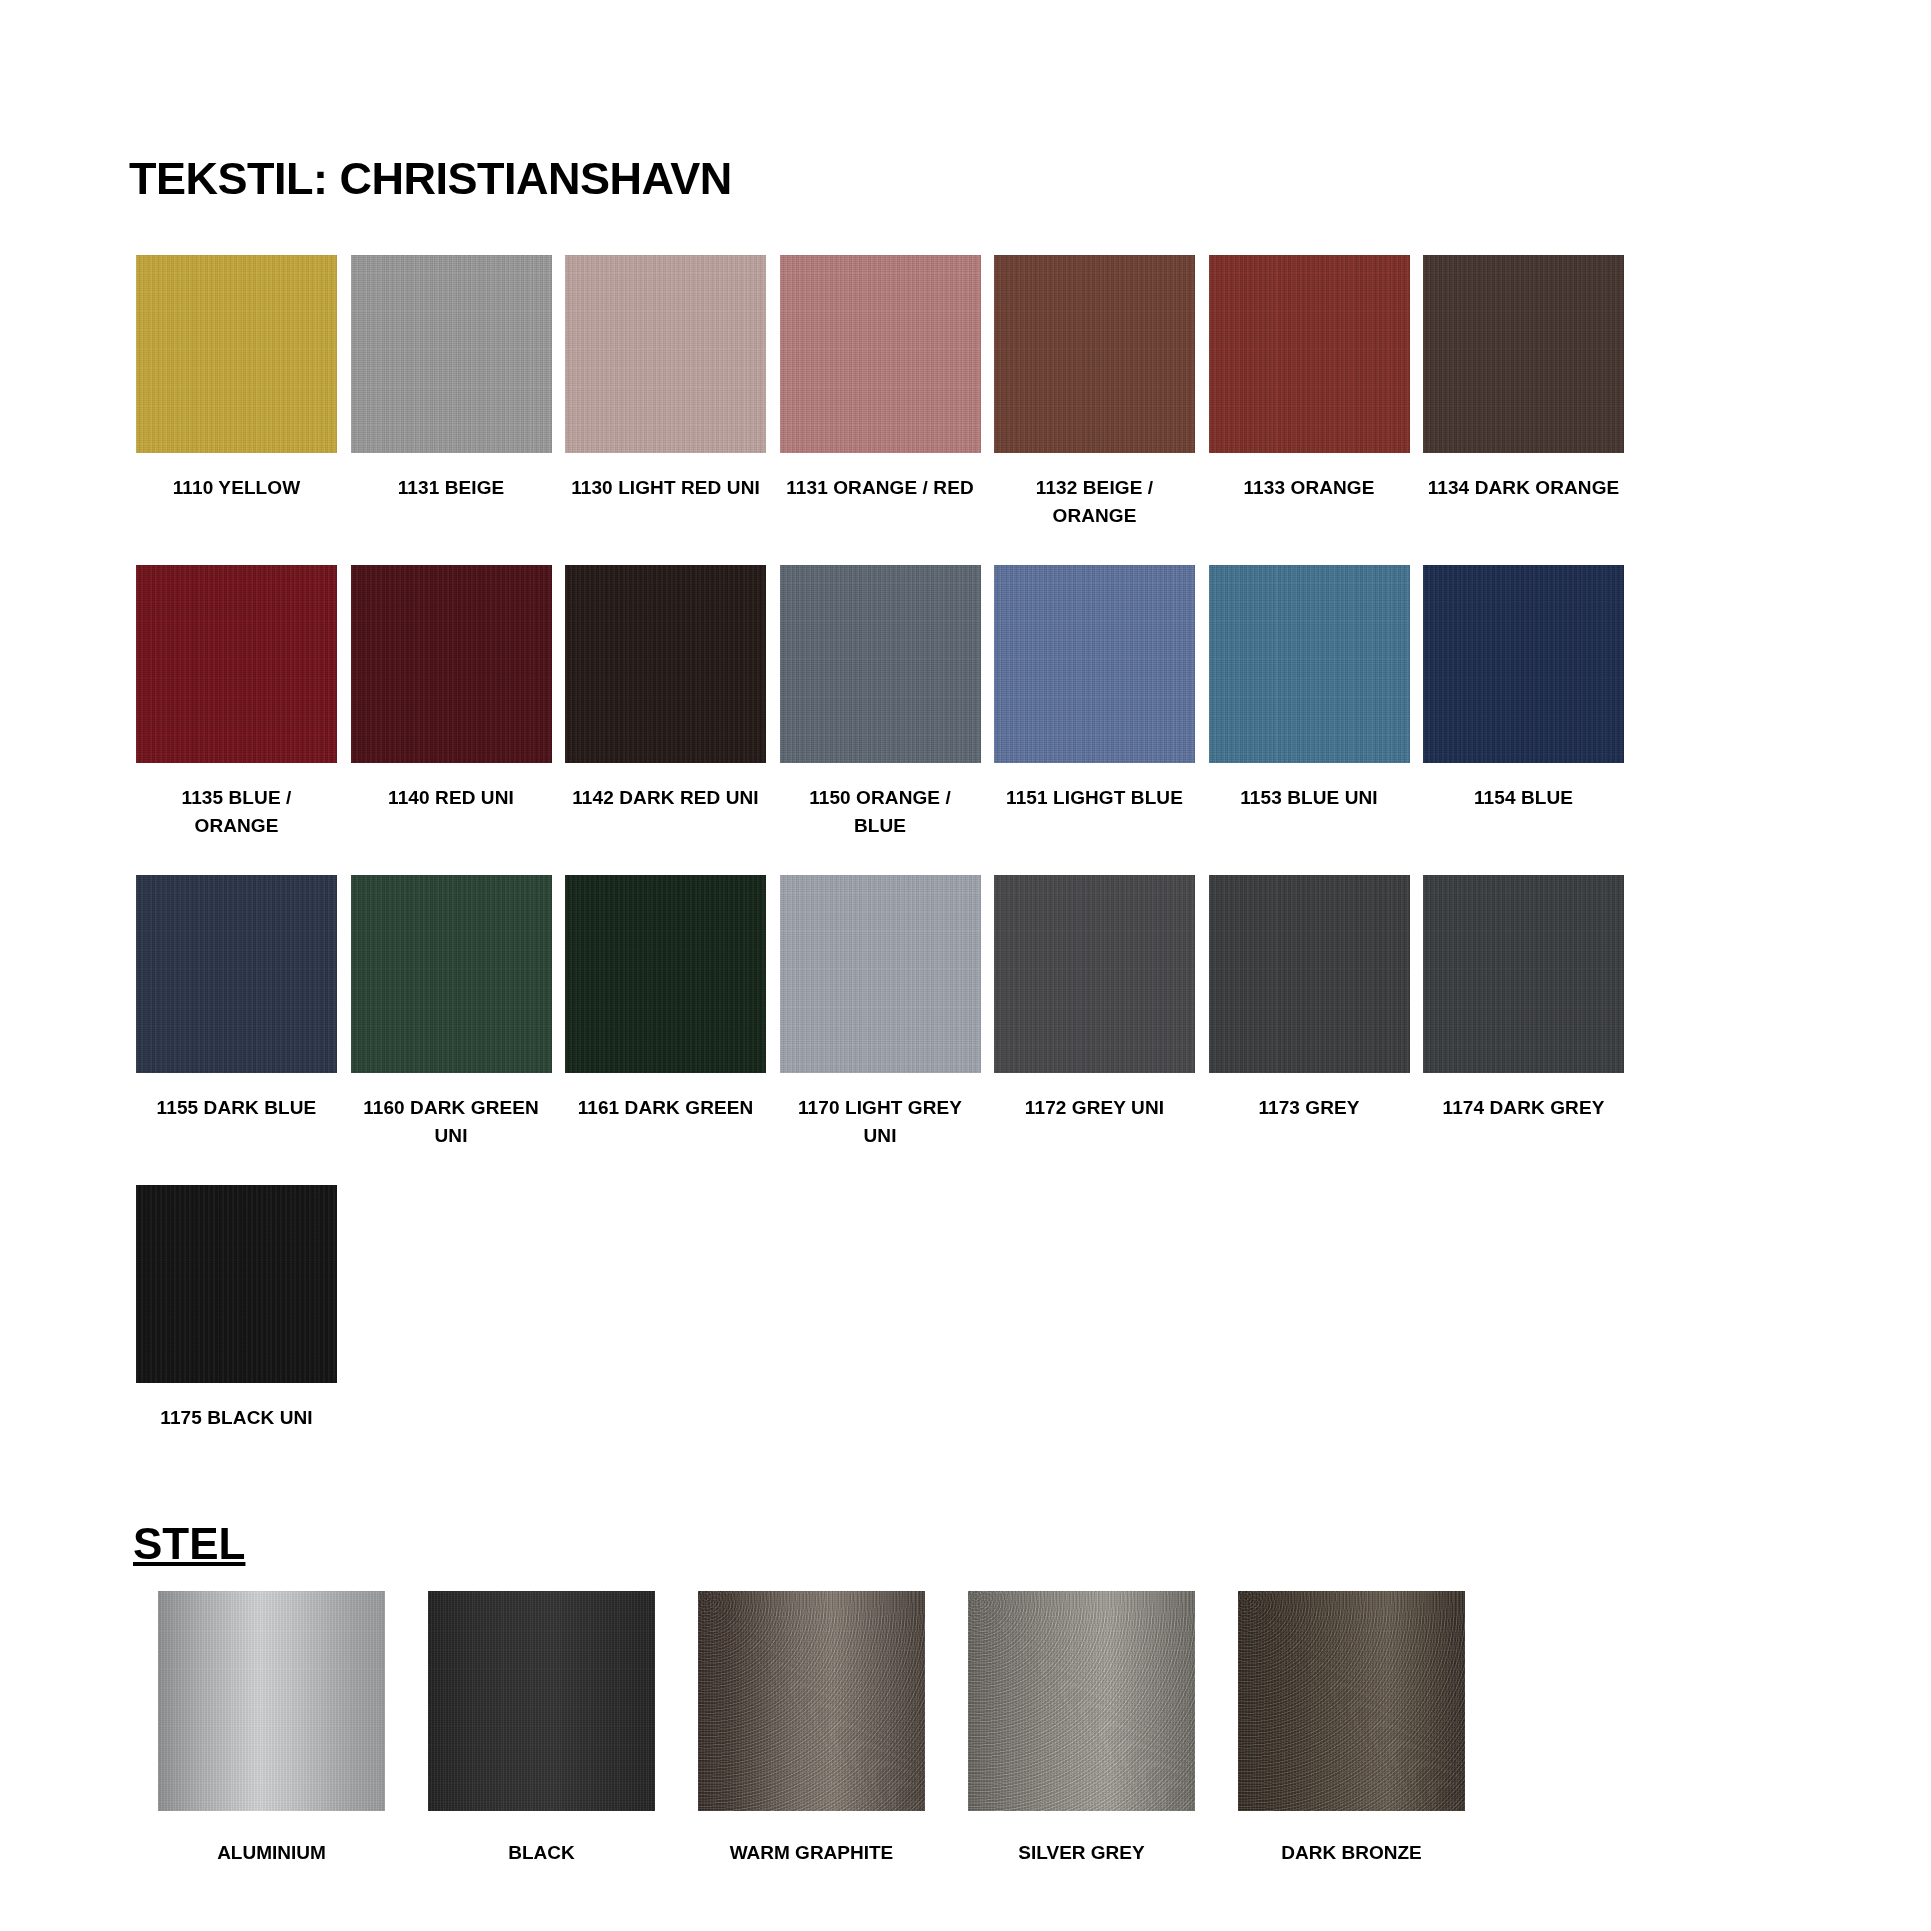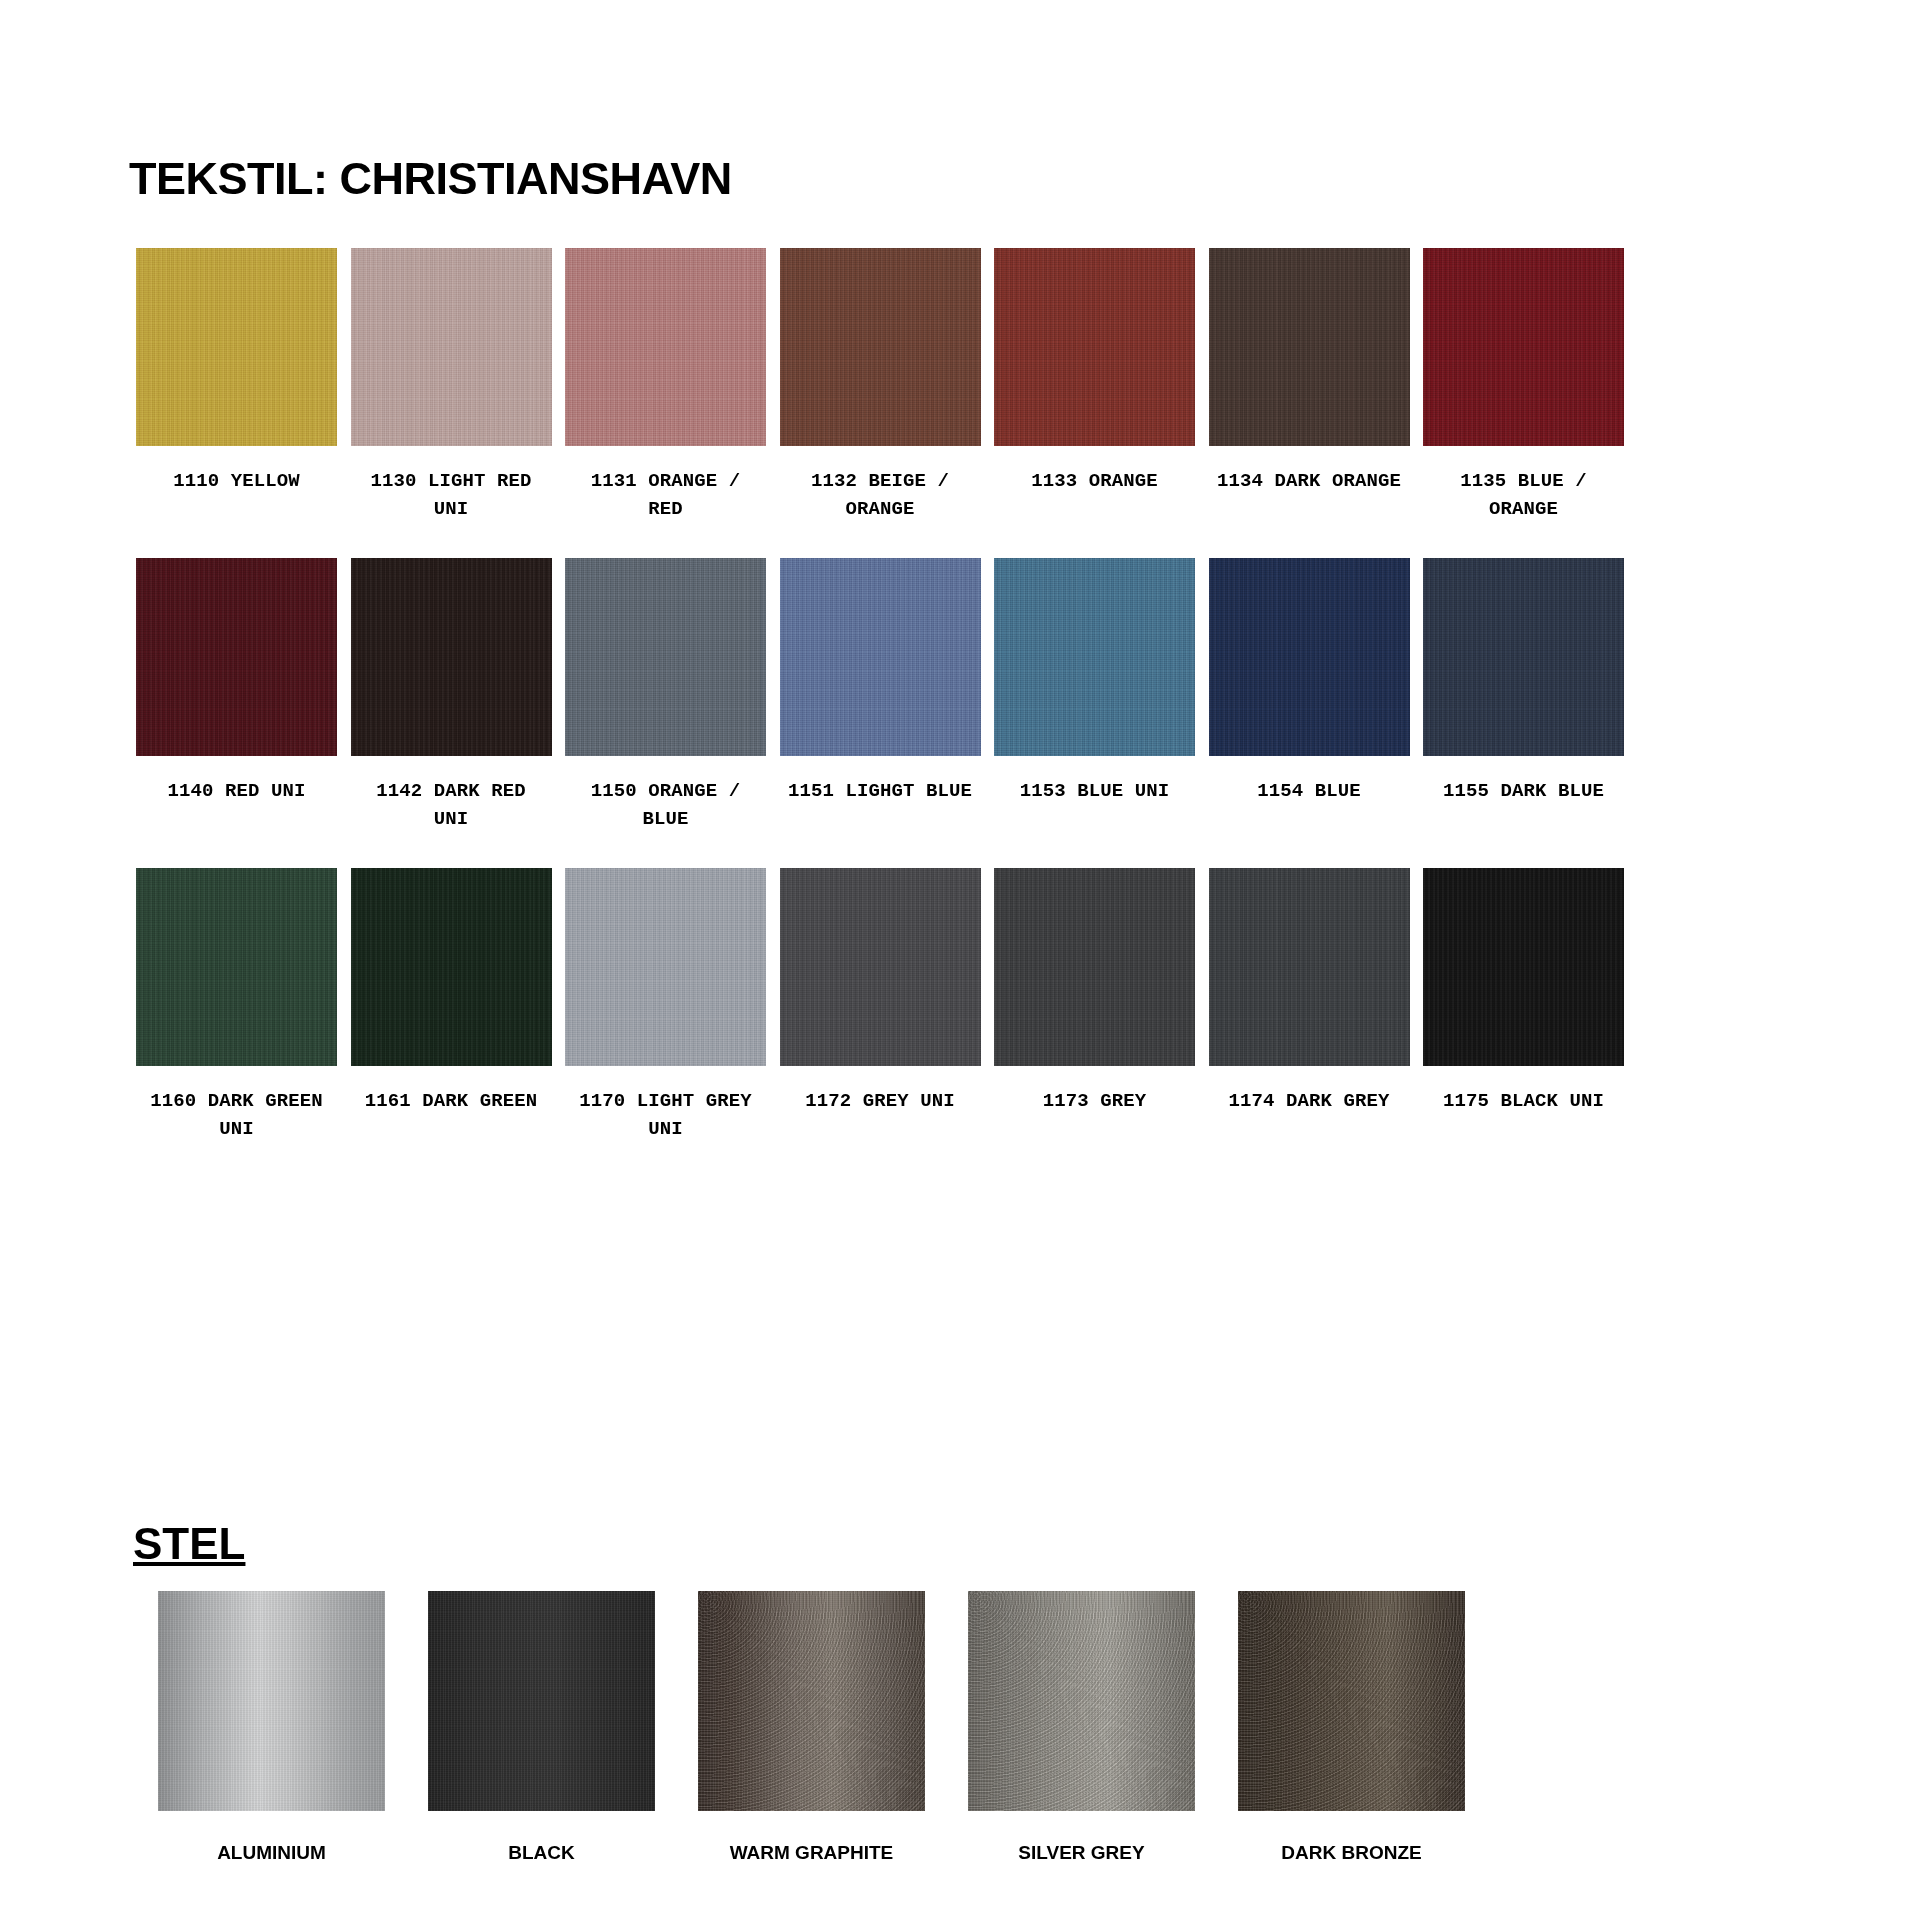--- a/index.html
+++ b/index.html
@@ -51,23 +51,22 @@
 
   
   .grid {
     position: absolute;
     display: grid;
     grid-template-columns: repeat(7, 201px);
     column-gap: 13.5px;
   }
   #textile-grid {
     left: 136px;
-    top: 248px;
+    top: 255px;
     row-gap: 0px;
-    font-family: Liberation Mono, monospace;
   }
   .swatch-cell {
     width: 201px;
     display: flex;
     flex-direction: column;
     align-items: center;
   }
   .swatch {
     width: 201px;
     height: 198px;
@@ -159,20 +158,24 @@
 <div class="page">
 
   <h1 class="section-title" id="textile-title">TEKSTIL: CHRISTIANSHAVN</h1>
 
   <div class="grid" id="textile-grid">
       <div class="swatch-cell">
         <div class="swatch fabric" style="background: rgb(191, 163, 60);"></div>
         <div class="swatch-label">1110 YELLOW</div>
       </div>
       <div class="swatch-cell">
+        <div class="swatch fabric" style="background: rgb(150, 150, 150);"></div>
+        <div class="swatch-label">1131 BEIGE</div>
+      </div>
+      <div class="swatch-cell">
         <div class="swatch fabric" style="background: rgb(184, 160, 156);"></div>
         <div class="swatch-label">1130 LIGHT RED UNI</div>
       </div>
       <div class="swatch-cell">
         <div class="swatch fabric" style="background: rgb(176, 122, 121);"></div>
         <div class="swatch-label">1131 ORANGE / RED</div>
       </div>
       <div class="swatch-cell">
         <div class="swatch fabric" style="background: rgb(106, 64, 51);"></div>
         <div class="swatch-label">1132 BEIGE / ORANGE</div>

